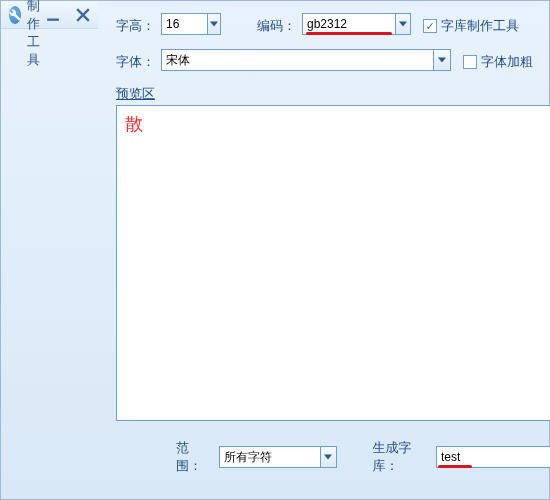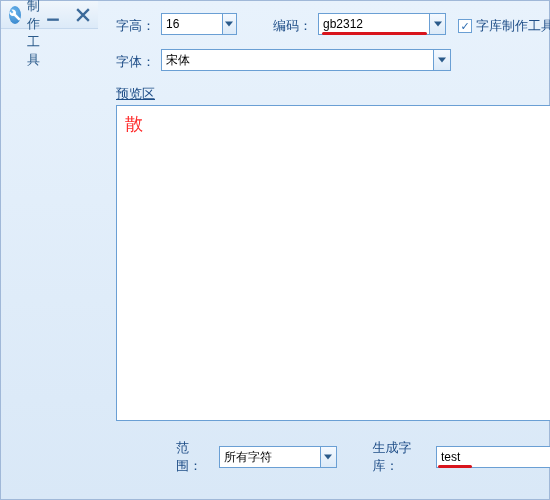--- a/index.html
+++ b/index.html
@@ -104,31 +104,31 @@
             <path d="M1 1 L11 11 M11 1 L1 11" stroke="currentColor" stroke-width="2"></path>
           </svg>
         </span>
     </div>
   </div>
 
   <div class="content">
 
     <div class="row">
       <span class="lbl">字高：</span>
-      <div class="combo" style="width:76px;">
+      <div class="combo" style="width:60px;">
         <input value="16" style="">
         <div class="arrow">
             <svg viewBox="0 0 10 6">
               <path d="M0 0 L5 6 L10 0 Z" fill="#2a5a8a"></path>
             </svg>
           </div>
       </div>
 
       <span class="lbl" style="margin-left:36px;">编码：</span>
-      <div class="combo enc-wrap" style="width:128px;">
+      <div class="combo enc-wrap" style="width:109px;">
         <input value="gb2312" style="">
         <div class="arrow">
             <svg viewBox="0 0 10 6">
               <path d="M0 0 L5 6 L10 0 Z" fill="#2a5a8a"></path>
             </svg>
           </div>
         <div class="underline-red enc-underline"></div>
       </div>
 
       <div class="checkbox-wrap">
@@ -139,20 +139,24 @@
 
     <div class="row">
       <span class="lbl">字体：</span>
       <div class="combo" style="width:290px;">
         <input value="宋体" style="">
         <div class="arrow">
             <svg viewBox="0 0 10 6">
               <path d="M0 0 L5 6 L10 0 Z" fill="#2a5a8a"></path>
             </svg>
           </div>
+      </div>
+      <div class="checkbox-wrap">
+        <div class="checkbox"></div>
+        <span>字体加粗</span>
       </div>
     </div>
 
     <div class="preview-label">预览区</div>
     <div class="preview-box">
       <span class="preview-char">散</span>
     </div>
 
     <div class="bottom-row">
       <span style="margin-left:60px;" class="lbl">范围：</span>

